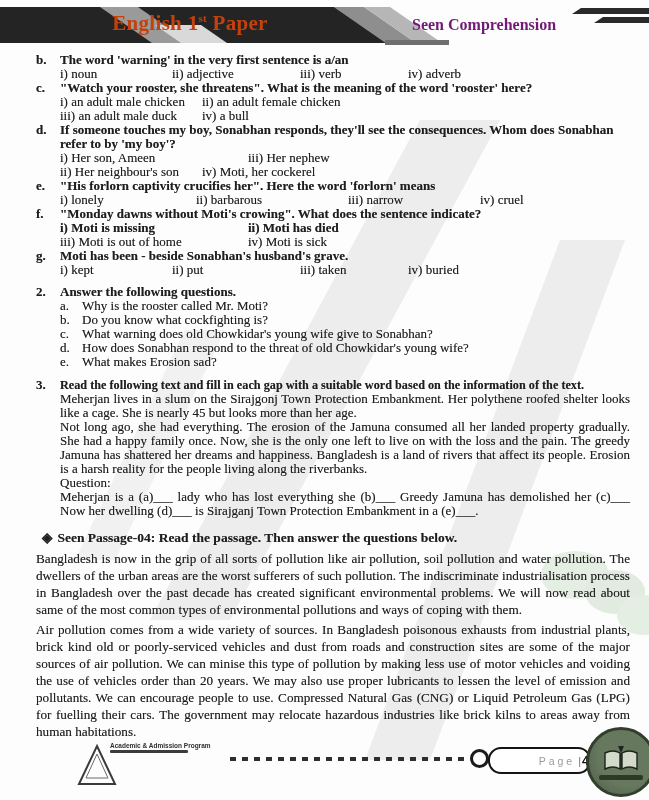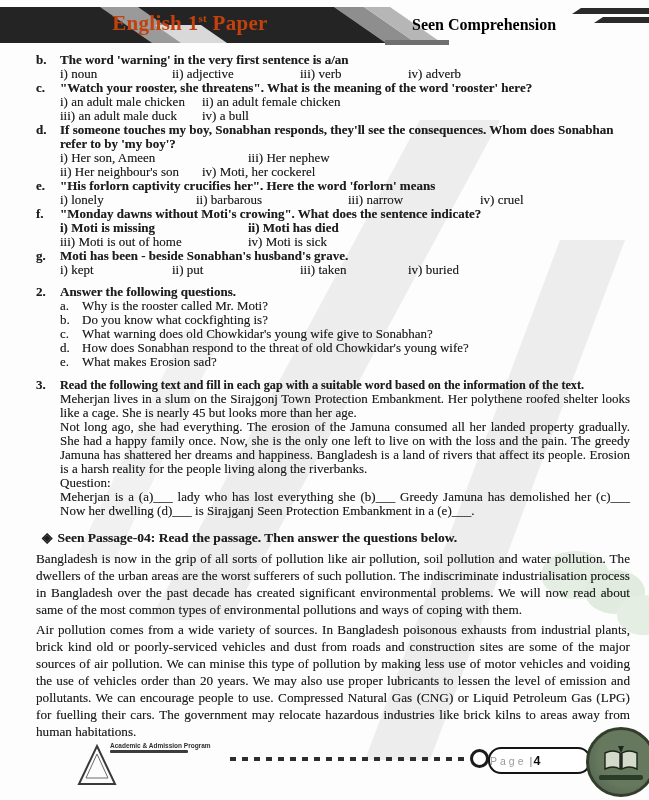--- a/index.html
+++ b/index.html
@@ -16,21 +16,21 @@
   .bn-echo2{position:absolute;left:364px;top:0;width:80px;height:36px;background:#b6b6b6;
            clip-path:polygon(0 0,26px 0,78px 100%,52px 100%);}
   .bn-stripe1{position:absolute;left:100px;top:0;width:92px;height:36px;background:#9a9a9a;
            clip-path:polygon(0 0,38px 0,90px 100%,52px 100%);}
   .bn-stripe2{position:absolute;left:155px;top:18px;width:74px;height:18px;background:#d9d9d9;
            clip-path:polygon(0 0,46px 0,72px 100%,26px 100%);}
   .bn-thin{position:absolute;left:385px;top:33px;width:64px;height:5px;background:#6f6f6f;}
   .bn-title{position:absolute;left:50px;top:4px;width:280px;text-align:center;
             font-weight:bold;font-size:21px;color:#c2410c;letter-spacing:.3px;}
   .bn-title sup{font-size:11px;}
-  .bn-right{position:absolute;left:412px;top:9px;font-weight:bold;font-size:16px;color:#000000;}
+  .bn-right{position:absolute;left:412px;top:9px;font-weight:bold;font-size:16px;color:#701a75;}
   .tr-bar1{position:absolute;left:572px;top:1px;width:77px;height:6px;background:#2a2a2a;
            clip-path:polygon(9px 0,100% 0,100% 100%,0 100%);}
   .tr-bar2{position:absolute;left:594px;top:10px;width:55px;height:6px;background:#2a2a2a;
            clip-path:polygon(9px 0,100% 0,100% 100%,0 100%);}
 
   
   .content{position:absolute;left:36px;top:53px;width:594px;z-index:2;
            font-size:13px;line-height:14px;text-shadow:0 0 .3px rgba(40,40,40,.5);}
   .q-item{display:grid;grid-template-columns:24px 1fr;}
   .q-label{font-weight:bold;}
@@ -56,21 +56,21 @@
   .f-logo-text{margin-left:-8px;}
   .bn-word{font-size:17px;font-weight:bold;color:#3a3a3a;font-family:"DejaVu Sans",sans-serif;
            letter-spacing:1px;}
   .tagline{font-size:6.5px;color:#2e2e2e;font-family:"Liberation Sans",sans-serif;font-weight:bold;}
   .tagbar{width:78px;height:3px;background:#3c3c3c;margin-top:1px;border-radius:1px;}
   .f-dots{position:absolute;left:230px;top:30px;width:238px;height:3.5px;
           background:repeating-linear-gradient(90deg,#2e2e2e 0 6px,transparent 6px 12px);}
   .f-ring{position:absolute;left:470px;top:22px;width:13px;height:13px;border:3px solid #1b1b1b;
           border-radius:50%;background:#fff;}
   .f-pill{position:absolute;left:488px;top:20px;width:99px;height:23px;border:2.5px solid #141414;
-          border-radius:13px;background:#fff;display:flex;align-items:center;justify-content:flex-start;
+          border-radius:13px;background:#fff;display:flex;align-items:center;justify-content:flex-end;
           font-family:"Liberation Sans",sans-serif;}
   .pg-word{letter-spacing:3px;color:#9a9a9a;font-size:10.5px;}
   .pg-sep{color:#777;font-size:11px;margin:0 1px 0 3px;}
   .pg-num{font-weight:bold;color:#0d0d0d;font-size:12.5px;}
   .f-badge{position:absolute;left:586px;top:0px;width:64px;height:64px;border-radius:50%;
            background:radial-gradient(circle at 62% 40%,#66785e 0 55%,#4d5c48 100%);
            border:3px solid #333d2c;display:flex;flex-direction:column;align-items:center;
            justify-content:center;}
   .f-strip{width:44px;height:5px;background:#22301f;border-radius:2px;margin-top:2px;opacity:.85;}
 </style>
@@ -218,21 +218,21 @@
       <div class="sec-head">
         <span>3.</span>
         <span><span class="squeeze">Read the following text and fill in each gap with a suitable word based on the information of the text.</span></span>
       </div>
       <div class="q3-body">
         <div id="q3paras">
             <p>Meherjan lives in a slum on the Sirajgonj Town Protection Embankment. Her polythene roofed shelter looks like a cage. She is nearly 45 but looks more than her age.</p>
             <p>Not long ago, she had everything. The erosion of the Jamuna consumed all her landed property gradually. She had a happy family once. Now, she is the only one left to live on with the loss and the pain. The greedy Jamuna has shattered her dreams and happiness. Bangladesh is a land of rivers that affect its people. Erosion is a harsh reality for the people living along the riverbanks.</p>
           </div>
         <p class="q-bold">Question:</p>
-        <p>Meherjan is a (a)___ lady who has lost everything she (b)___ Greedy Jamuna has demolished her (c)___ Now her dwelling (d)___ is Sirajganj Seen Protection Embankment in a (e)___.</p>
+        <p>Meherjan is a (a)___ lady who has lost everything she (b)___ Greedy Jamuna has demolished her (c)___ Now her dwelling (d)___ is Sirajganj Town Protection Embankment in a (e)___.</p>
       </div>
     </div>
 
     <div class="passage">
       <div class="p-head">
         <span class="p-bullet">◈</span><span>Seen Passage-04: Read the passage. Then answer the questions below.</span>
       </div>
       <div id="passparas">
           <p>Bangladesh is now in the grip of all sorts of pollution like air pollution, soil pollution and water pollution. The dwellers of the urban areas are the worst sufferers of such pollution. The indiscriminate industrialisation process in Bangladesh over the past decade has created significant environmental problems. We will now read about same of the most common types of environmental pollutions and ways of coping with them.</p>
           <p>Air pollution comes from a wide variety of sources. In Bangladesh poisonous exhausts from industrial plants, brick kind old or poorly-serviced vehicles and dust from roads and construction sites are some of the major sources of air pollution. We can minise this type of pollution by making less use of motor vehicles and voiding the use of vehicles order than 20 years. We may also use proper lubricants to lessen the level of emission and pollutants. We can encourage people to use. Compressed Natural Gas (CNG) or Liquid Petroleum Gas (LPG) for fuelling their cars. The government may relocate hazardous industries like brick kilns to areas away from human habitations.</p>

